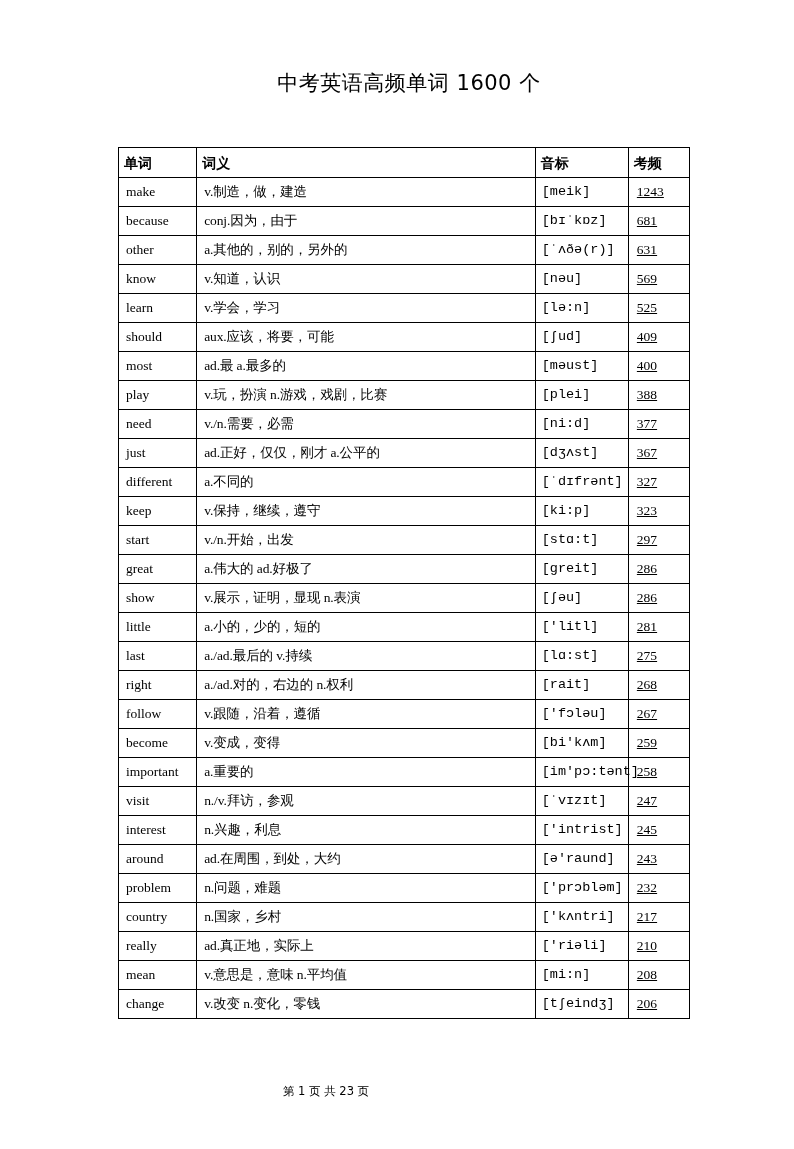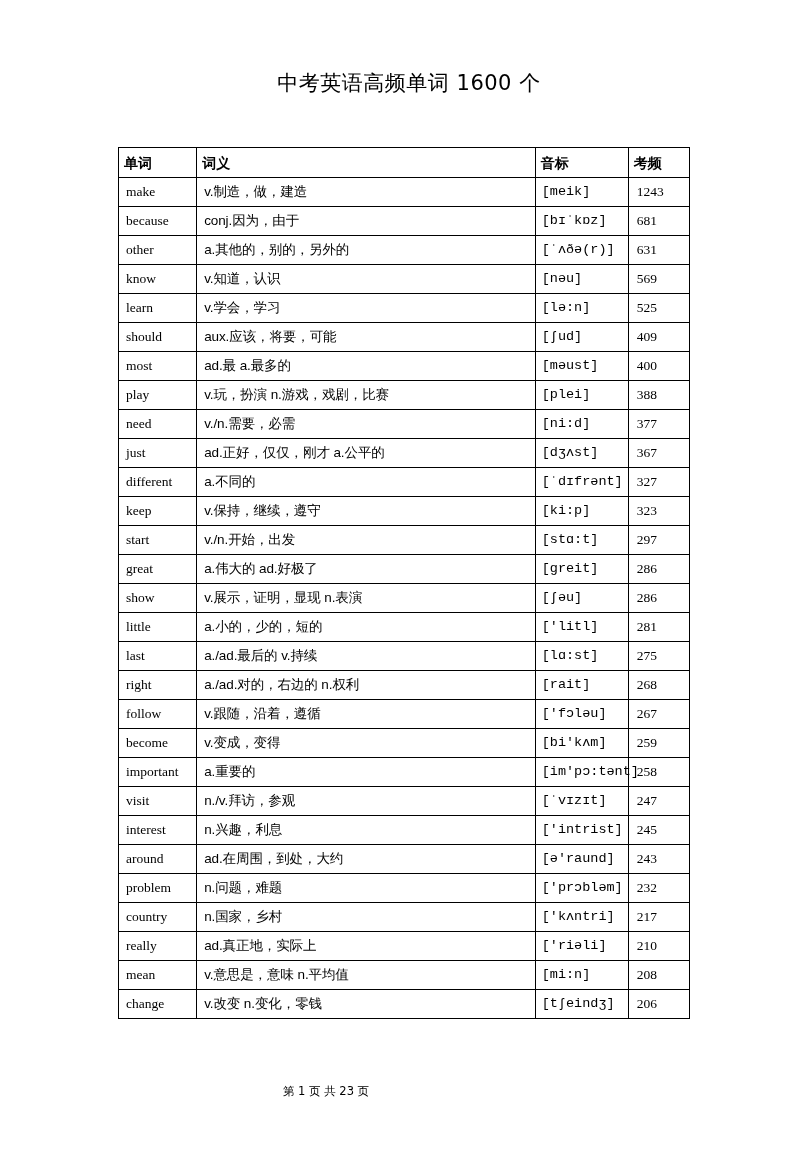--- a/index.html
+++ b/index.html
@@ -76,34 +76,35 @@
   col.c-def   { width: 338px; }
   col.c-pron  { width: 93px; }
   col.c-freq  { width: 61px; }
 
   .cell-word {
     font-family: "Liberation Serif", "DejaVu Serif", serif;
     font-size: 13.5px;
     padding-left: 7px !important;
   }
   .cell-def {
-    font-family: Liberation Sans, sans-serif;
+    font-family: Liberation Serif, serif;
     font-size: 13px;
     padding-left: 7px !important;
     letter-spacing: -0.1px;
   }
   .cell-pron {
     font-family: Liberation Mono, monospace;
     font-size: 13px;
     padding-left: 6px !important;
   }
   .cell-freq {
     font-family: "Liberation Serif", "DejaVu Serif", serif;
     font-size: 13.5px;
     padding-left: 8px !important;
+    text-decoration: underline;
   }
 
   
   .page-footer {
     position: absolute;
     top: 1083px;
     left: 0;
     width: 652px;
     text-align: center;
     font-family: "DejaVu Sans", "Liberation Sans", sans-serif;

